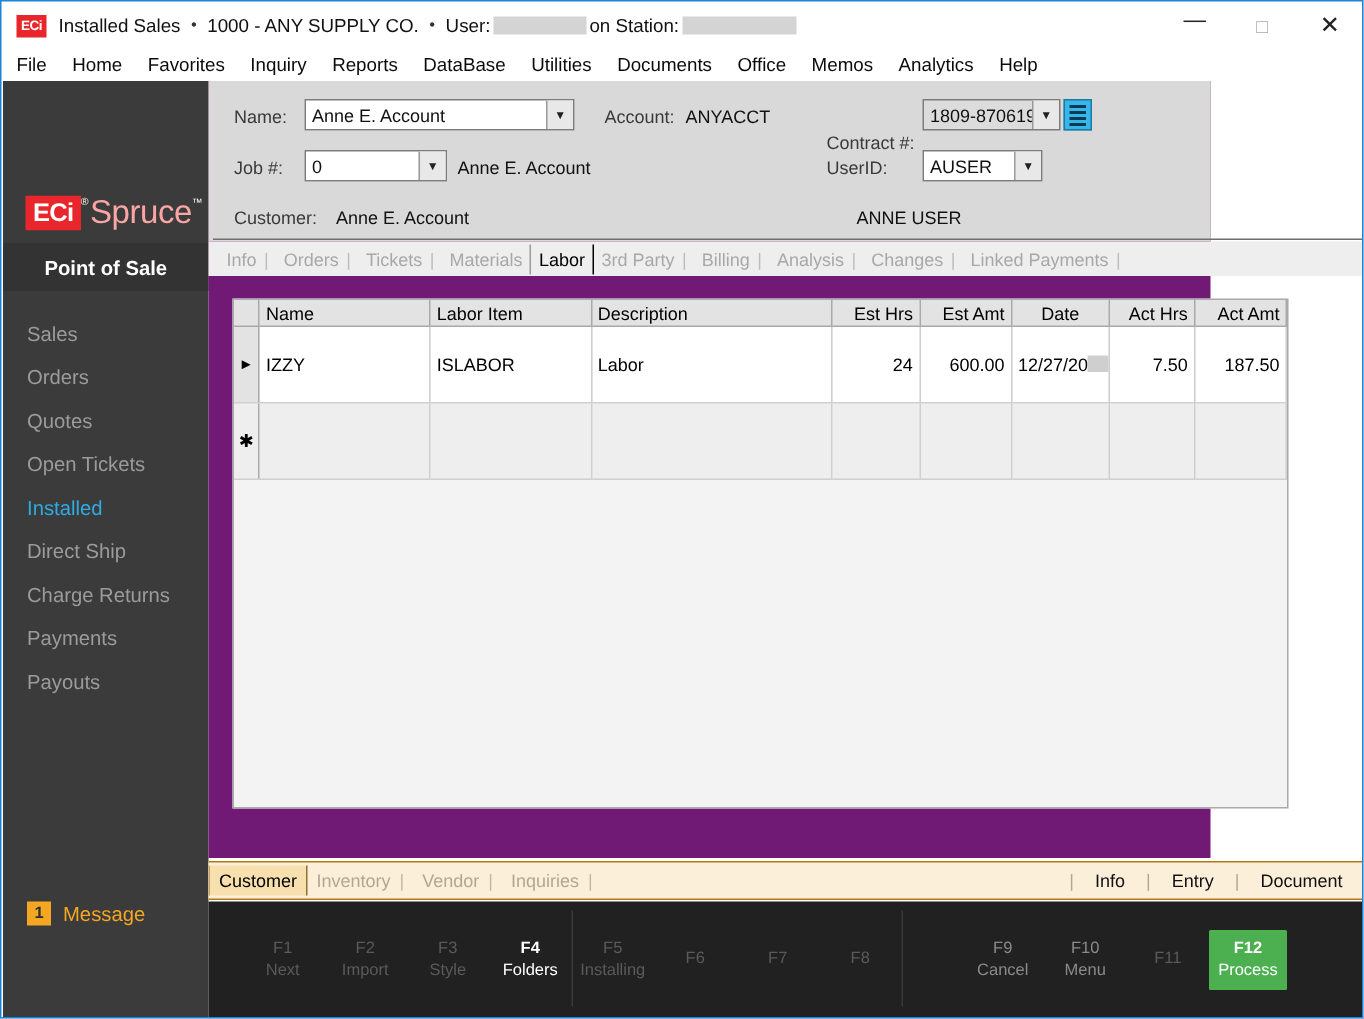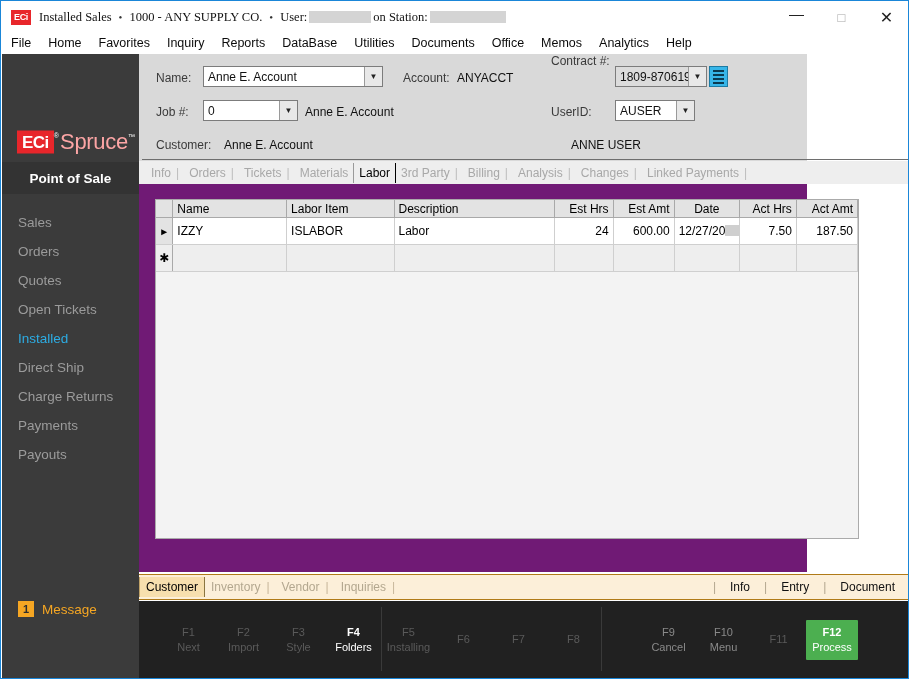--- a/index.html
+++ b/index.html
@@ -37,21 +37,21 @@
     font-size: 9px; font-weight: bold;
     display: flex; align-items: center; justify-content: center;
     margin-left: 9px; margin-right: 8px;
     letter-spacing: -0.3px;
     font-family: "Liberation Sans", sans-serif;
   }
   .title-text {
     font-size: 12.5px;
     color: #111;
     white-space: nowrap;
-    display: flex; align-items: center; font-family: Liberation Serif, serif;
+    display: flex; align-items: center;
   }
   .title-text .sep { margin: 0 7px; font-size: 11px; color:#333;}
   .redact {
     display: inline-block;
     height: 12px;
     background: #d4d4d4;
     vertical-align: middle;
     margin: 0 2px;
   }
   .redact.user { width: 62px; }
@@ -258,21 +258,21 @@
     text-align: left;
     font-size: 12px;
   }
   table.dgrid th.num { text-align: right; }
   table.dgrid th.ctr { text-align: center; }
   table.dgrid th.sel { width: 16px; padding:0; }
   table.dgrid td {
     border-right: 1px solid #cfcfcf;
     border-bottom: 1px solid #cfcfcf;
     height: 18px;
-    padding: 4px 4px;
+    padding: 16px 4px;
     background: #ffffff;
     font-size: 12px;
     color: #000;
     overflow: hidden; white-space: nowrap;
   }
   table.dgrid td.num { text-align: right; }
   table.dgrid td.sel {
     width: 16px; padding: 0;
     background: #e3e3e3;
     text-align: center;
@@ -422,21 +422,21 @@
 
     <div class="header-form">
       <div class="fld-label" style="left:17px; top:17px;">Name:</div>
       <div class="combo" style="left:64px; top:12px; width:180px;">
         <span class="val">Anne E. Account</span>
         <span class="arrow">▼</span>
       </div>
       <div class="fld-label" style="left:264px; top:17px;">Account:</div>
       <div class="fld-value" style="left:318px; top:17px;">ANYACCT</div>
 
-      <div class="fld-label" style="left:412px; top:0;text-align:right;">Contract #:</div>
+      <div class="fld-label" style="left:412px; top:34px;text-align:right;">Contract #:</div>
       <div class="combo grayfill" style="left:476px; top:12px; width:92px;">
         <span class="val">1809-870619</span>
         <span class="arrow">▼</span>
       </div>
       <div class="list-btn" style="left:570px; top:12px;">
         <i></i>
           <i></i>
           <i></i>
           <i></i>
       </div>

